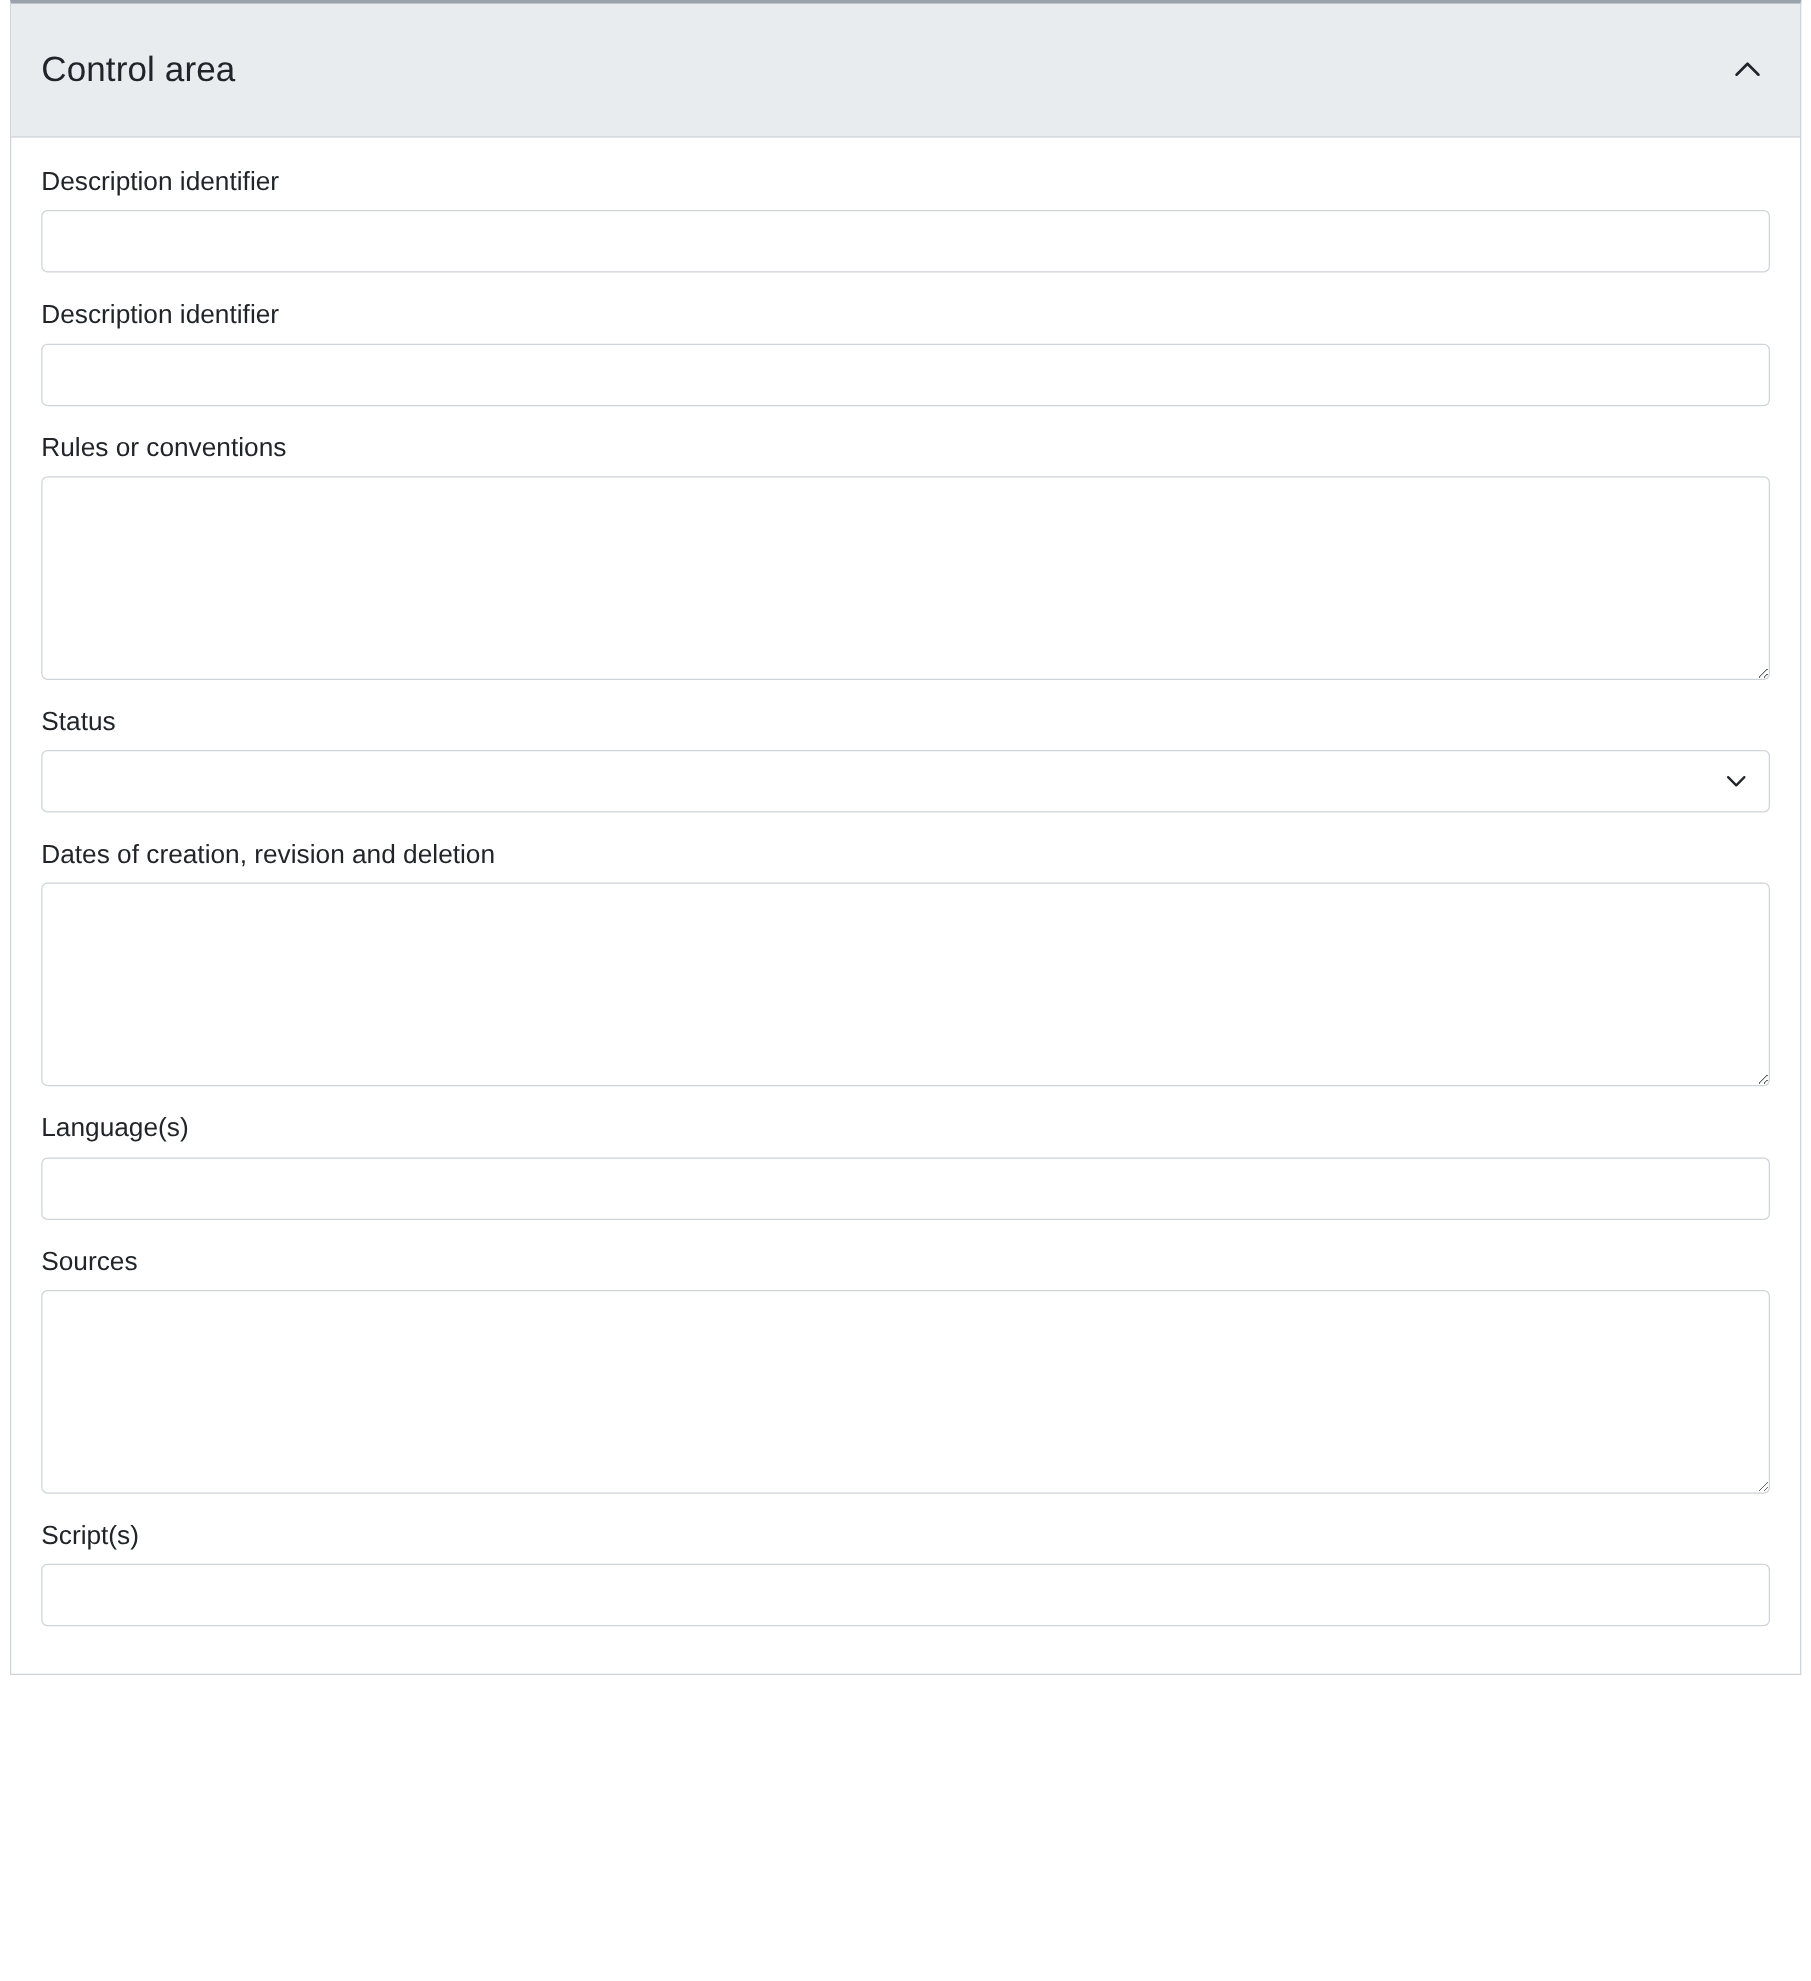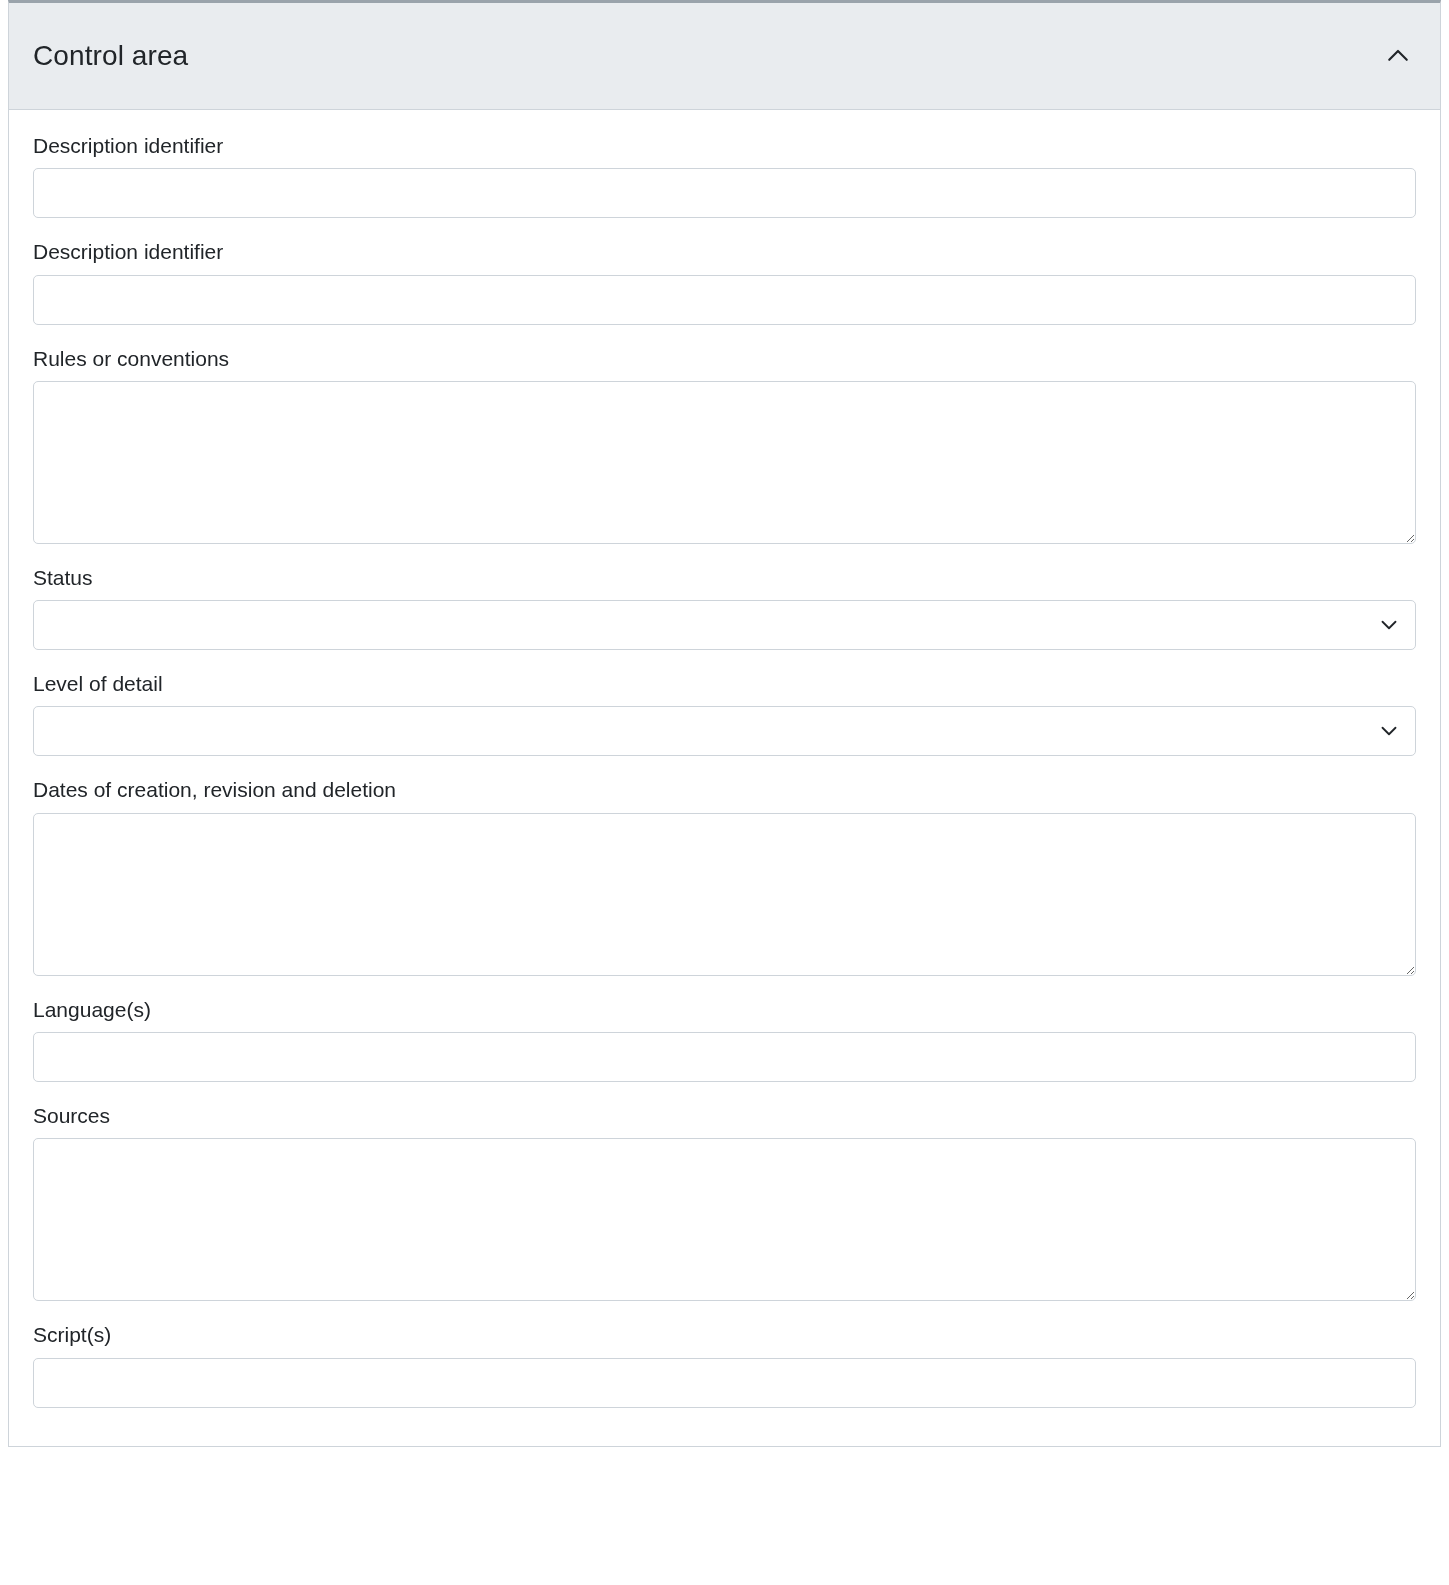--- a/index.html
+++ b/index.html
@@ -155,33 +155,20 @@
           <option></option>
         </select>
         <span class="select-chevron">
           <svg width="26" height="26" viewBox="0 0 24 24" fill="none" stroke="#212529" stroke-width="1.7" stroke-linecap="round" stroke-linejoin="round">
             <polyline points="6,9 12,15 18,9"></polyline>
           </svg>
         </span>
       </div>
     </div>
 
-    <div class="field">
-      <label class="field-label">Level of detail</label>
-      <div class="select-wrap">
-        <select class="select-box">
-          <option></option>
-        </select>
-        <span class="select-chevron">
-          <svg width="26" height="26" viewBox="0 0 24 24" fill="none" stroke="#212529" stroke-width="1.7" stroke-linecap="round" stroke-linejoin="round">
-            <polyline points="6,9 12,15 18,9"></polyline>
-          </svg>
-        </span>
-      </div>
-    </div>
 
     <div class="field">
       <label class="field-label">Dates of creation, revision and deletion</label>
       <textarea class="textarea tall" placeholder="" style=""></textarea>
     </div>
 
     <div class="field">
       <label class="field-label">Language(s)</label>
       <input class="text-input" type="text" placeholder="" style="">
     </div>

